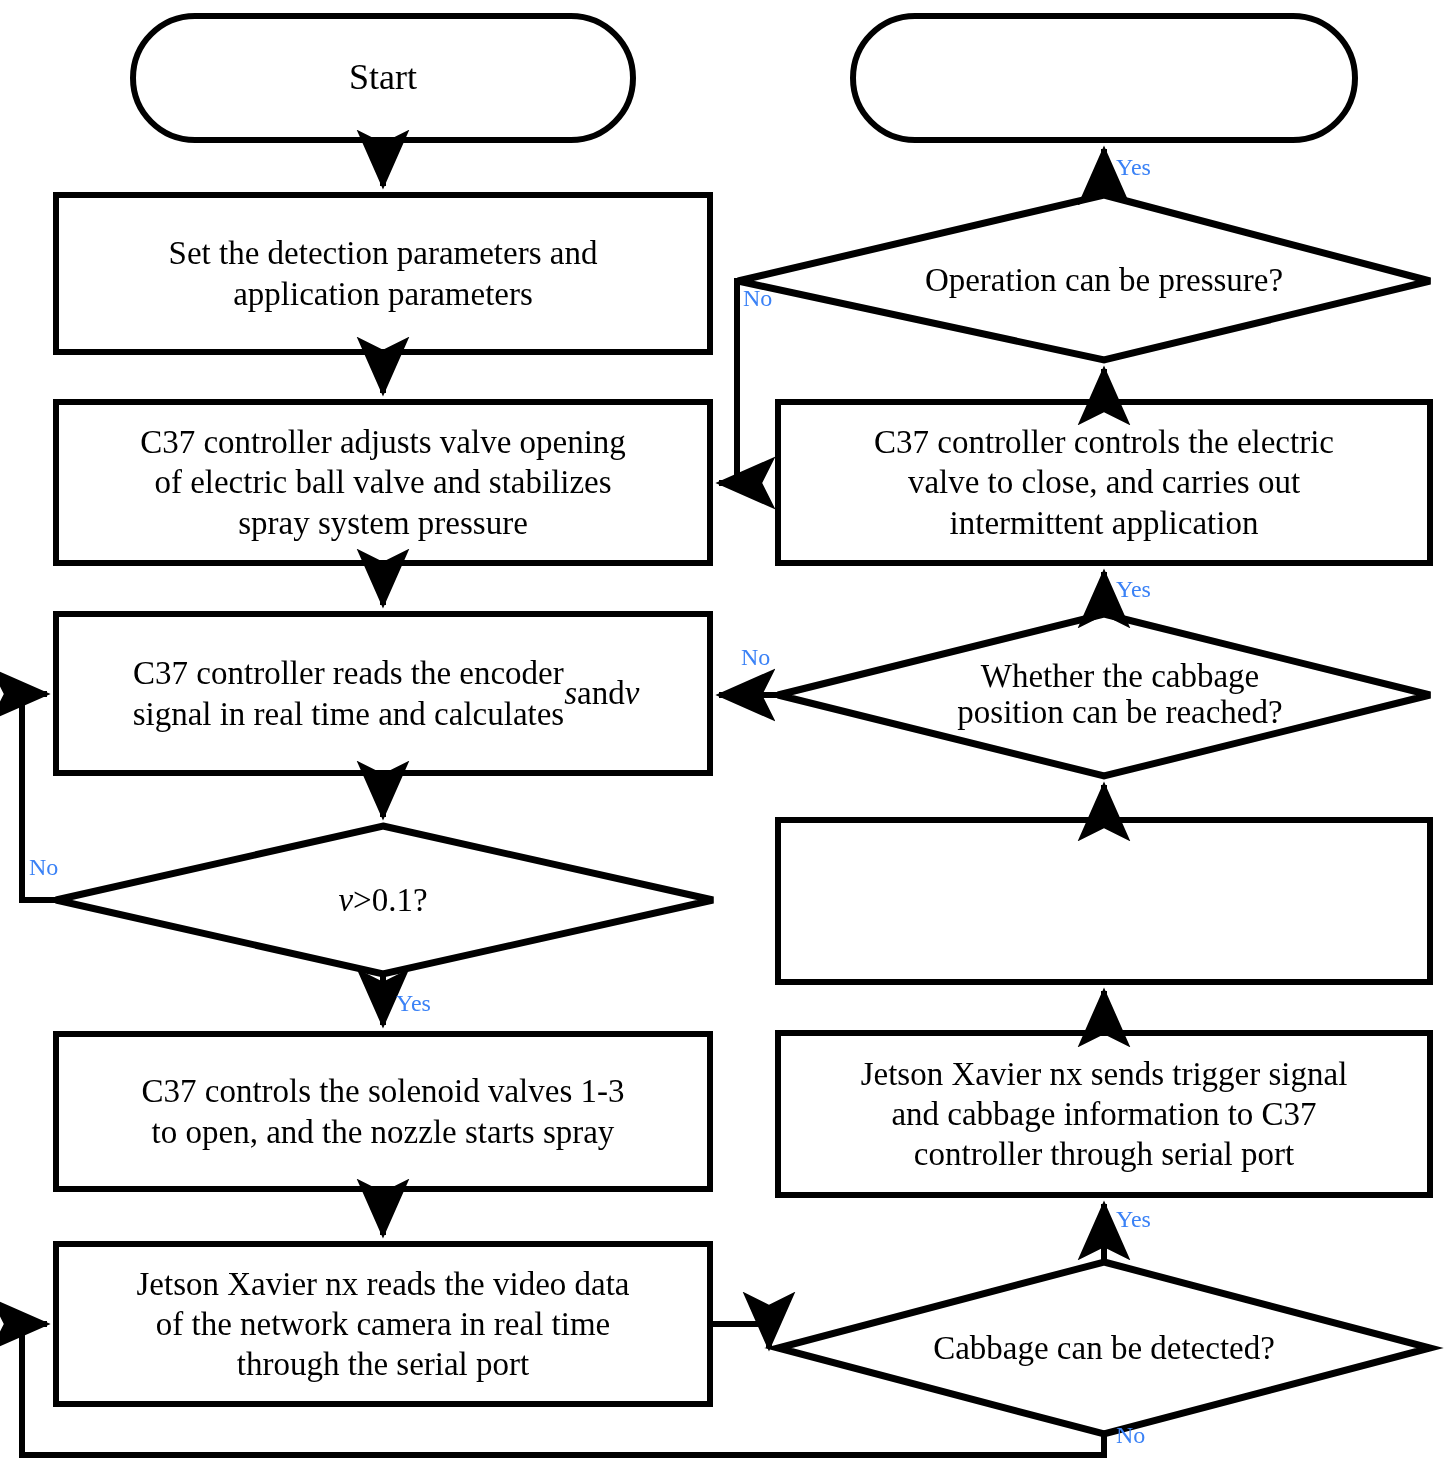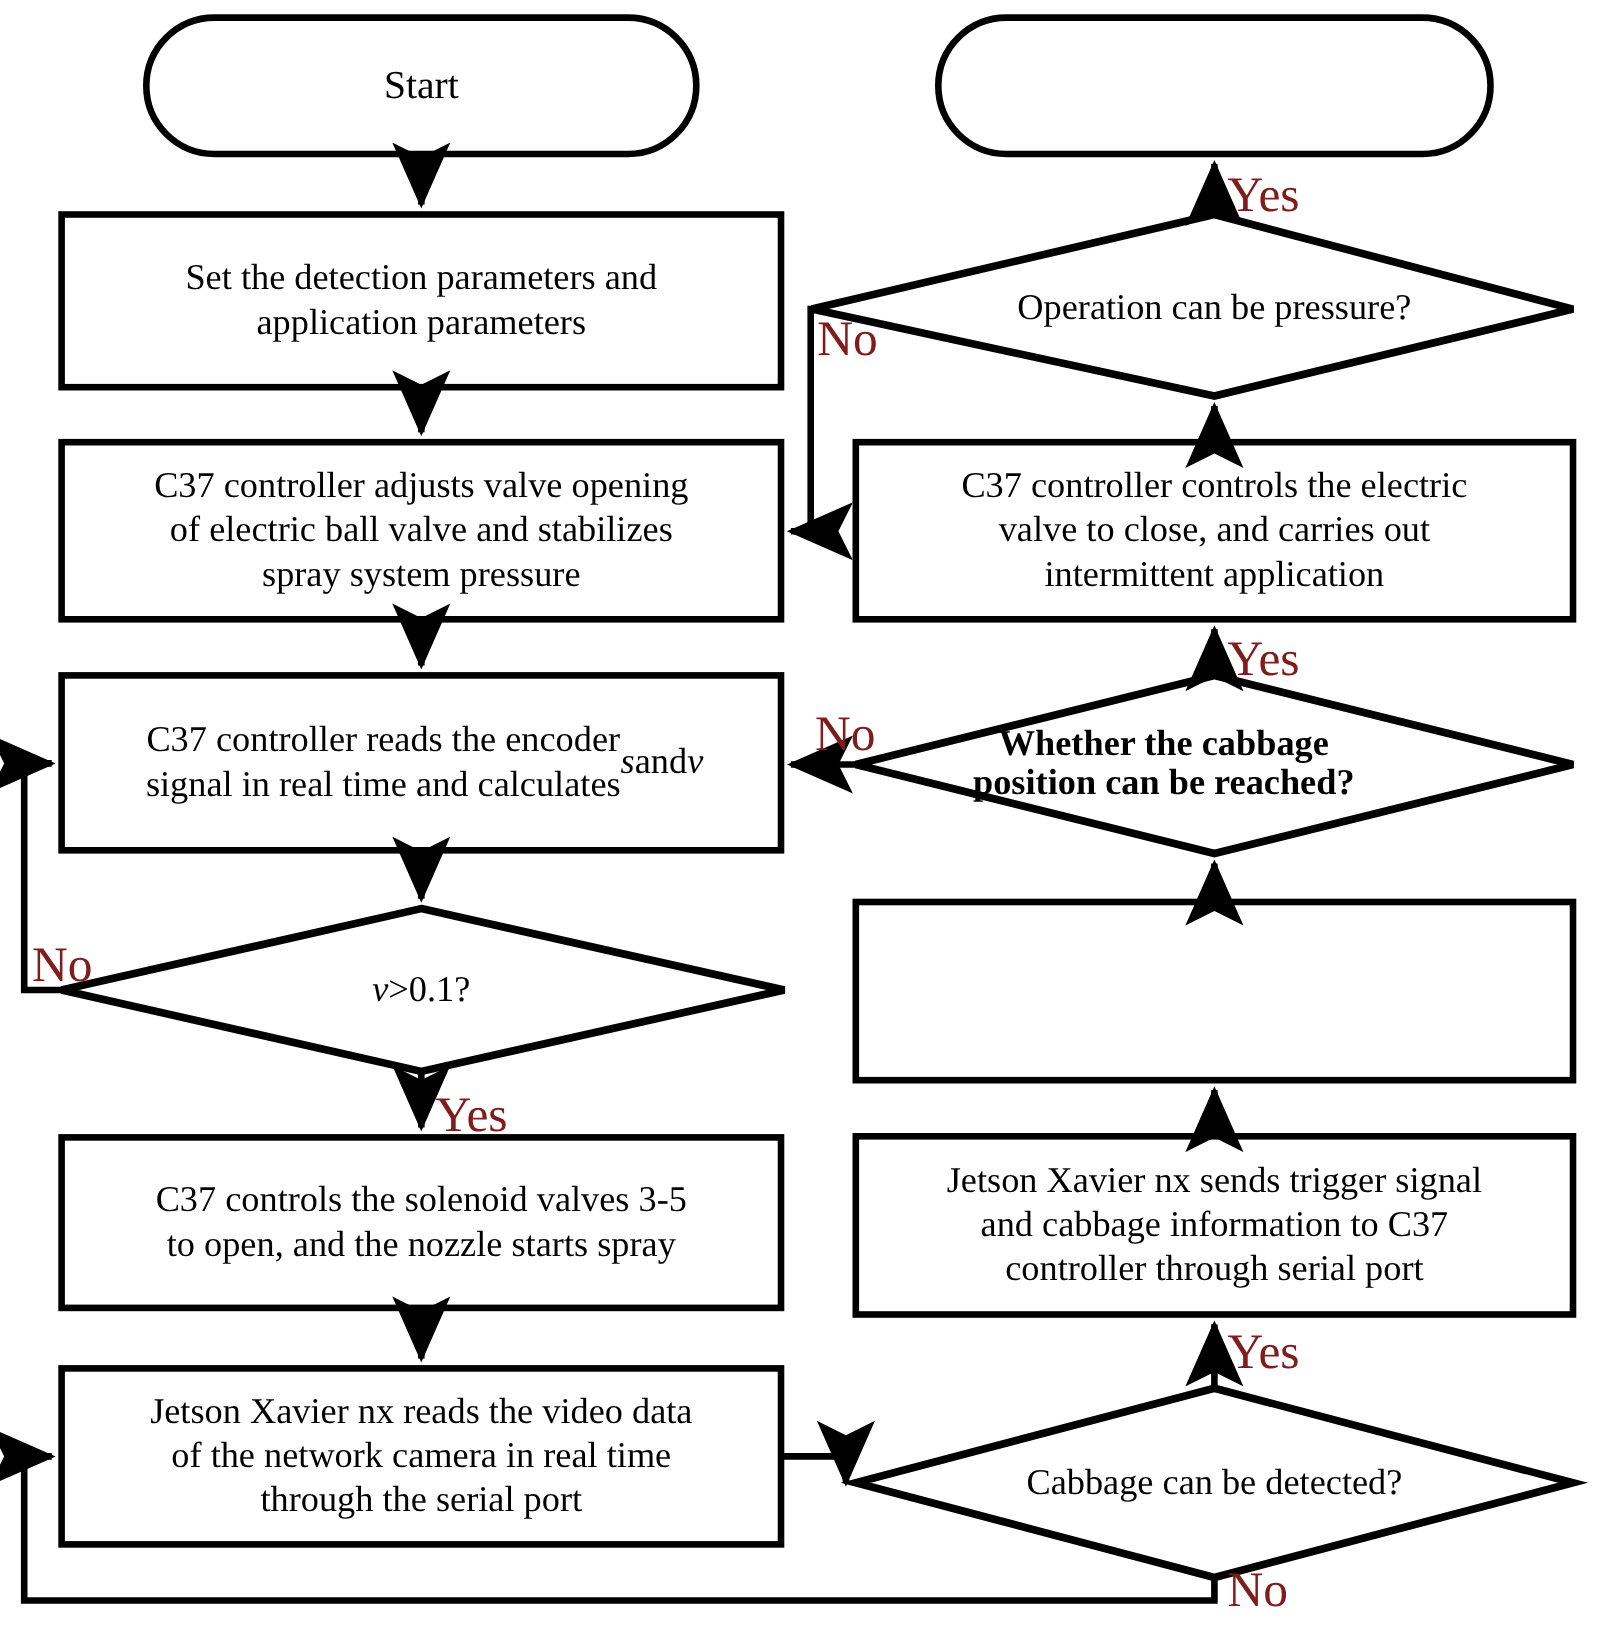--- a/index.html
+++ b/index.html
@@ -33,22 +33,22 @@
     line-height: 1.22;
     font-size: 33px;
     pointer-events: none;
     white-space: pre-line;
   }
   .term-text {
     font-size: 36px;
   }
   .edge-label {
     position: absolute;
-    color: #7f1d1d;
-    font-size: 45px;
+    color: #3b82f6;
+    font-size: 24px;
     line-height: 1;
     white-space: nowrap;
   }
   .italic-var { font-style: italic; }
 </style>
 </head>
 <body>
 
 <div id="canvas">
 
@@ -131,35 +131,35 @@
   <div class="node-text" style="left:56px; top:402px; width:654px; height:161px;">C37 controller adjusts valve opening
 of electric ball valve and stabilizes
 spray system pressure</div>
 
   <div class="node-text" style="left:56px; top:614px; width:660px; height:159px;">C37 controller reads the encoder
 signal in real time and calculates <i class="italic-var">s</i> and
 <i class="italic-var">v</i></div>
 
   <div class="node-text" style="left:233px; top:870px; width:300px; height:60px;"><i class="italic-var">v</i>&gt;0.1?</div>
 
-  <div class="node-text" style="left:56px; top:1034px; width:654px; height:155px;">C37 controls the solenoid valves 3-5
+  <div class="node-text" style="left:56px; top:1034px; width:654px; height:155px;">C37 controls the solenoid valves 1-3
 to open, and the nozzle starts spray</div>
 
   <div class="node-text" style="left:56px; top:1244px; width:654px; height:160px;">Jetson Xavier nx reads the video data
 of the network camera in real time
 through the serial port</div>
 
   <div class="node-text" style="left:854px; top:1318px; width:500px; height:60px;">Cabbage can be detected?</div>
 
   <div class="node-text" style="left:778px; top:1033px; width:652px; height:162px;">Jetson Xavier nx sends trigger signal
 and cabbage information to C37
 controller through serial port</div>
 
 
-  <div class="node-text" style="left:828px; top:647px; width:460px; height:96px; line-height:1.08;font-weight:bold;">Whether the cabbage
+  <div class="node-text" style="left:890px; top:647px; width:460px; height:96px; line-height:1.08;">Whether the cabbage
 position can be reached?</div>
 
   <div class="node-text" style="left:778px; top:402px; width:652px; height:161px;">C37 controller controls the electric
 valve to close, and carries out
 intermittent application</div>
 
   <div class="node-text" style="left:854px; top:250px; width:500px; height:60px;">Operation can be pressure?</div>
 
   <div class="edge-label" style="left:1116px; top:155px;">Yes</div>
 

